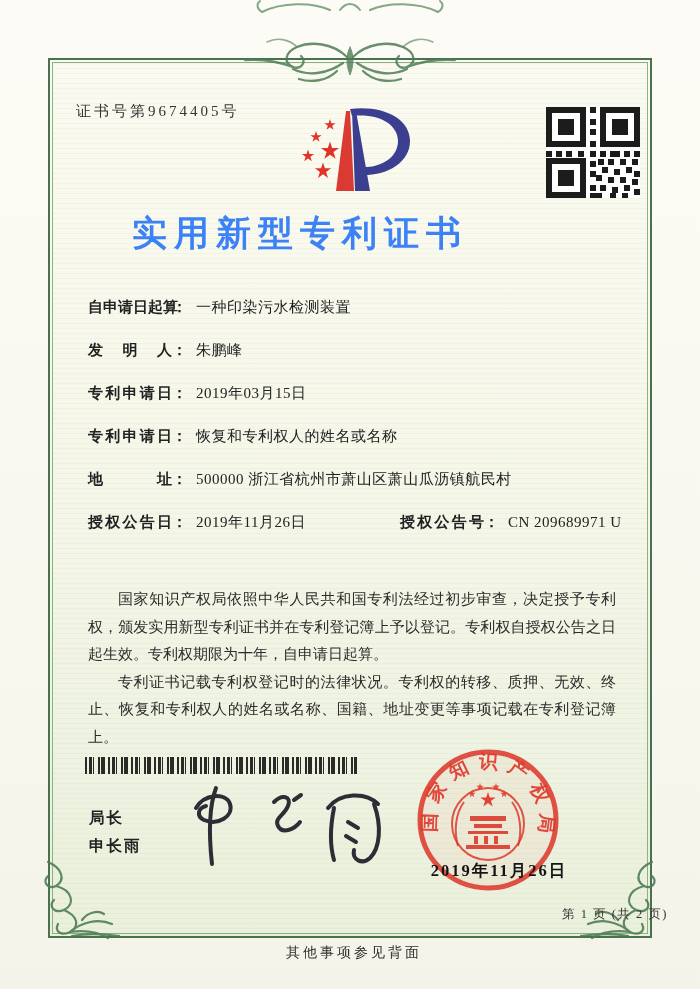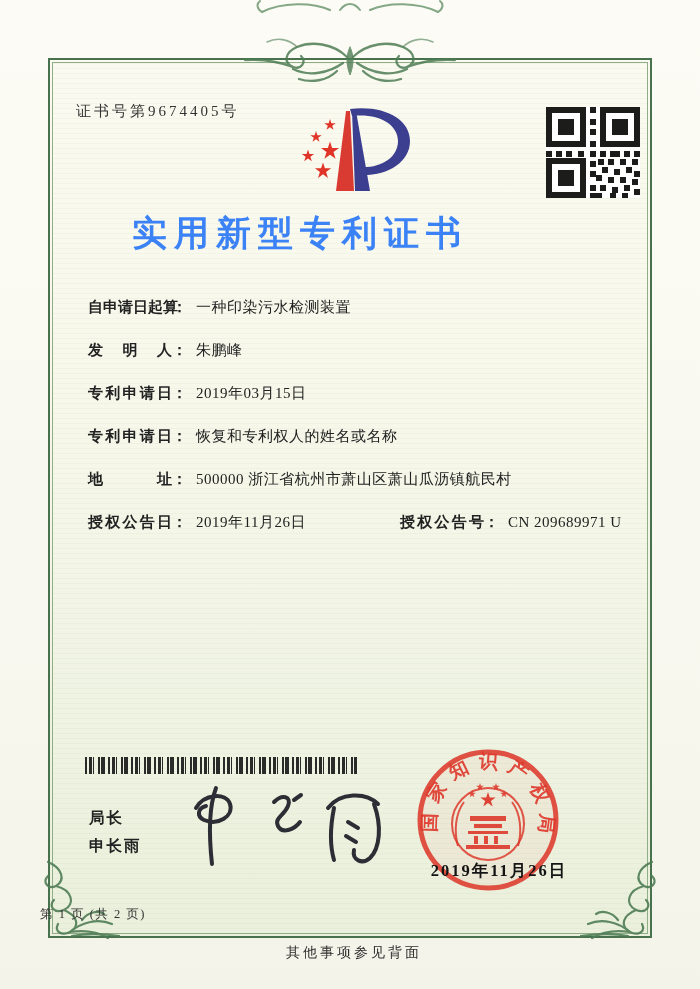--- a/index.html
+++ b/index.html
@@ -62,21 +62,21 @@
   .director-title{position:absolute;left:89px;top:808px;font-size:15.5px;letter-spacing:2px;font-weight:600;font-family:Liberation Serif, serif;}
   .director-name{position:absolute;left:89px;top:836px;font-size:15.5px;letter-spacing:2px;font-weight:600;}
   .signature{position:absolute;left:182px;top:778px;width:215px;height:95px;}
   
   .seal{position:absolute;left:406px;top:742px;width:164px;height:160px;}
   .seal-date{
     position:absolute;left:404px;top:860px;width:190px;text-align:center;
     font-size:16.5px;font-weight:600;letter-spacing:2px;color:#141414;
   }
   
-  .page-no{position:absolute;left:40px;top:906px;width:604px;text-align:left;font-size:12.5px;letter-spacing:1.5px;color:#333;}
+  .page-no{position:absolute;left:64px;top:906px;width:604px;text-align:right;font-size:12.5px;letter-spacing:1.5px;color:#333;}
   .footer-note{position:absolute;left:4px;top:944px;width:700px;text-align:center;font-size:14px;letter-spacing:3px;color:#2e2e2e;}
   
   .orn-top-strip{position:absolute;left:252px;top:0;width:196px;height:13px;}
   .orn-top{position:absolute;left:243px;top:33px;width:214px;height:52px;}
   .orn-bl{position:absolute;left:42px;top:860px;width:78px;height:86px;}
   .orn-br{position:absolute;left:580px;top:860px;width:78px;height:86px;transform:scaleX(-1);}
 </style>
 </head>
 <body>
 
@@ -232,20 +232,24 @@
       <span class="flabel">地址</span><span class="fcolon">：</span><span class="fvalue">500000 浙江省杭州市萧山区萧山瓜沥镇航民村</span>
     </div>
     <div class="frow">
       <span class="flabel">授权公告日</span><span class="fcolon">：</span><span class="fvalue">2019年11月26日</span>
       <span class="group2">
         <span class="flabel">授权公告号</span><span class="fcolon">：</span><span class="fvalue">CN 209689971 U</span>
       </span>
     </div>
   </div>
 
+  <div class="body-text">
+    <p>国家知识产权局依照中华人民共和国专利法经过初步审查，决定授予专利权，颁发实用新型专利证书并在专利登记簿上予以登记。专利权自授权公告之日起生效。专利权期限为十年，自申请日起算。</p>
+    <p>专利证书记载专利权登记时的法律状况。专利权的转移、质押、无效、终止、恢复和专利权人的姓名或名称、国籍、地址变更等事项记载在专利登记簿上。</p>
+  </div>
 
   <div class="barcode"></div>
 
   <div class="director-title">局长</div>
   <div class="director-name">申长雨</div>
 
   <svg class="signature" viewBox="0 0 215 95">
     <g stroke="#2b2e34" stroke-width="4" fill="none" stroke-linecap="round" stroke-linejoin="round">
       <path d="M34,10 C28,26 26,50 30,86"></path>
       <path d="M14,30 C22,16 44,14 48,26 C52,38 36,48 22,42 C14,38 16,30 24,28"></path>

